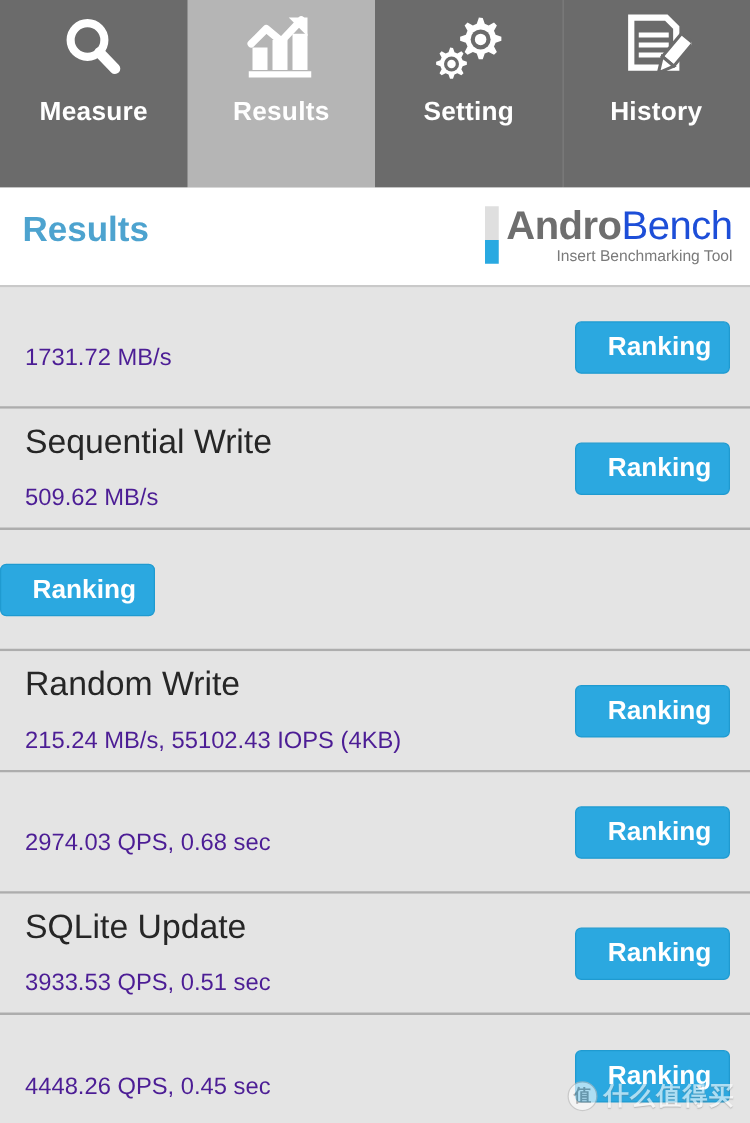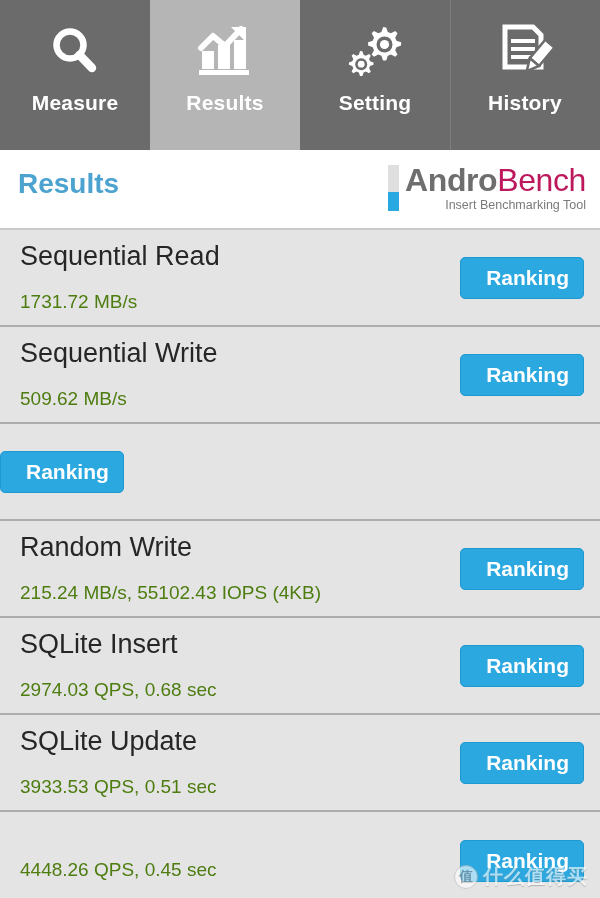--- a/index.html
+++ b/index.html
@@ -29,21 +29,21 @@
   .tab {
     position: relative;
     width: 150px;
     height: 150px;
     background: #6b6b6b;
     display: flex;
     flex-direction: column;
     align-items: center;
     justify-content: flex-start;
     box-sizing: border-box;
-    padding-top: 14px;
+    padding-top: 1px;
     cursor: pointer;
   }
   .tab + .tab::before {
     content: "";
     position: absolute;
     left: 0;
     top: 0;
     width: 1px;
     height: 150px;
     background: rgba(255,255,255,0.13);
@@ -108,21 +108,21 @@
     flex-direction: column;
     align-items: flex-end;
   }
   .logo-words {
     font-size: 32px;
     line-height: 1.02;
     letter-spacing: -0.4px;
     white-space: nowrap;
   }
   .logo-andro { color: #6e6e6e; font-weight: bold; }
-  .logo-bench { color: #be185d; font-weight: normal; margin-top: 35px; }
+  .logo-bench { color: #1d4ed8; font-weight: normal; margin-top: 35px; }
   .logo-tag {
     font-size: 12.5px;
     color: #7a7a7a;
     margin-top: 1px;
     white-space: nowrap;
   }
 
   
   .list {
     width: 600px;
@@ -144,21 +144,21 @@
     min-width: 0;
   }
   .row-title {
     font-size: 27px;
     color: #262626;
     line-height: 1.12;
     white-space: nowrap;
   }
   .row-value {
     font-size: 19px;
-    color: #4d7c0f;
+    color: #4c1d95;
     line-height: 1.2;
     margin-top: 20px;
     white-space: nowrap;
   }
   .rank-btn {
     margin-right: 16px;
     background: #2ba8e0;
     border: 1px solid #1f9ad0;
     border-radius: 5px;
     color: #ffffff;
@@ -277,21 +277,20 @@
         <div class="logo-words"><span class="logo-andro">Andro</span><span class="logo-bench">Bench</span></div>
         <div class="logo-tag">Insert Benchmarking Tool</div>
       </div>
     </div>
   </div>
 
   <div class="list">
 
     <div class="row">
       <div class="row-text">
-        <div class="row-title">Sequential Read</div>
         <div class="row-value">1731.72 MB/s</div>
       </div>
       <button class="rank-btn">Ranking</button>
     </div>
 
     <div class="row">
       <div class="row-text">
         <div class="row-title">Sequential Write</div>
         <div class="row-value">509.62 MB/s</div>
       </div>
@@ -305,21 +304,20 @@
     <div class="row">
       <div class="row-text">
         <div class="row-title">Random Write</div>
         <div class="row-value">215.24 MB/s, 55102.43 IOPS (4KB)</div>
       </div>
       <button class="rank-btn">Ranking</button>
     </div>
 
     <div class="row">
       <div class="row-text">
-        <div class="row-title">SQLite Insert</div>
         <div class="row-value">2974.03 QPS, 0.68 sec</div>
       </div>
       <button class="rank-btn">Ranking</button>
     </div>
 
     <div class="row">
       <div class="row-text">
         <div class="row-title">SQLite Update</div>
         <div class="row-value">3933.53 QPS, 0.51 sec</div>
       </div>

